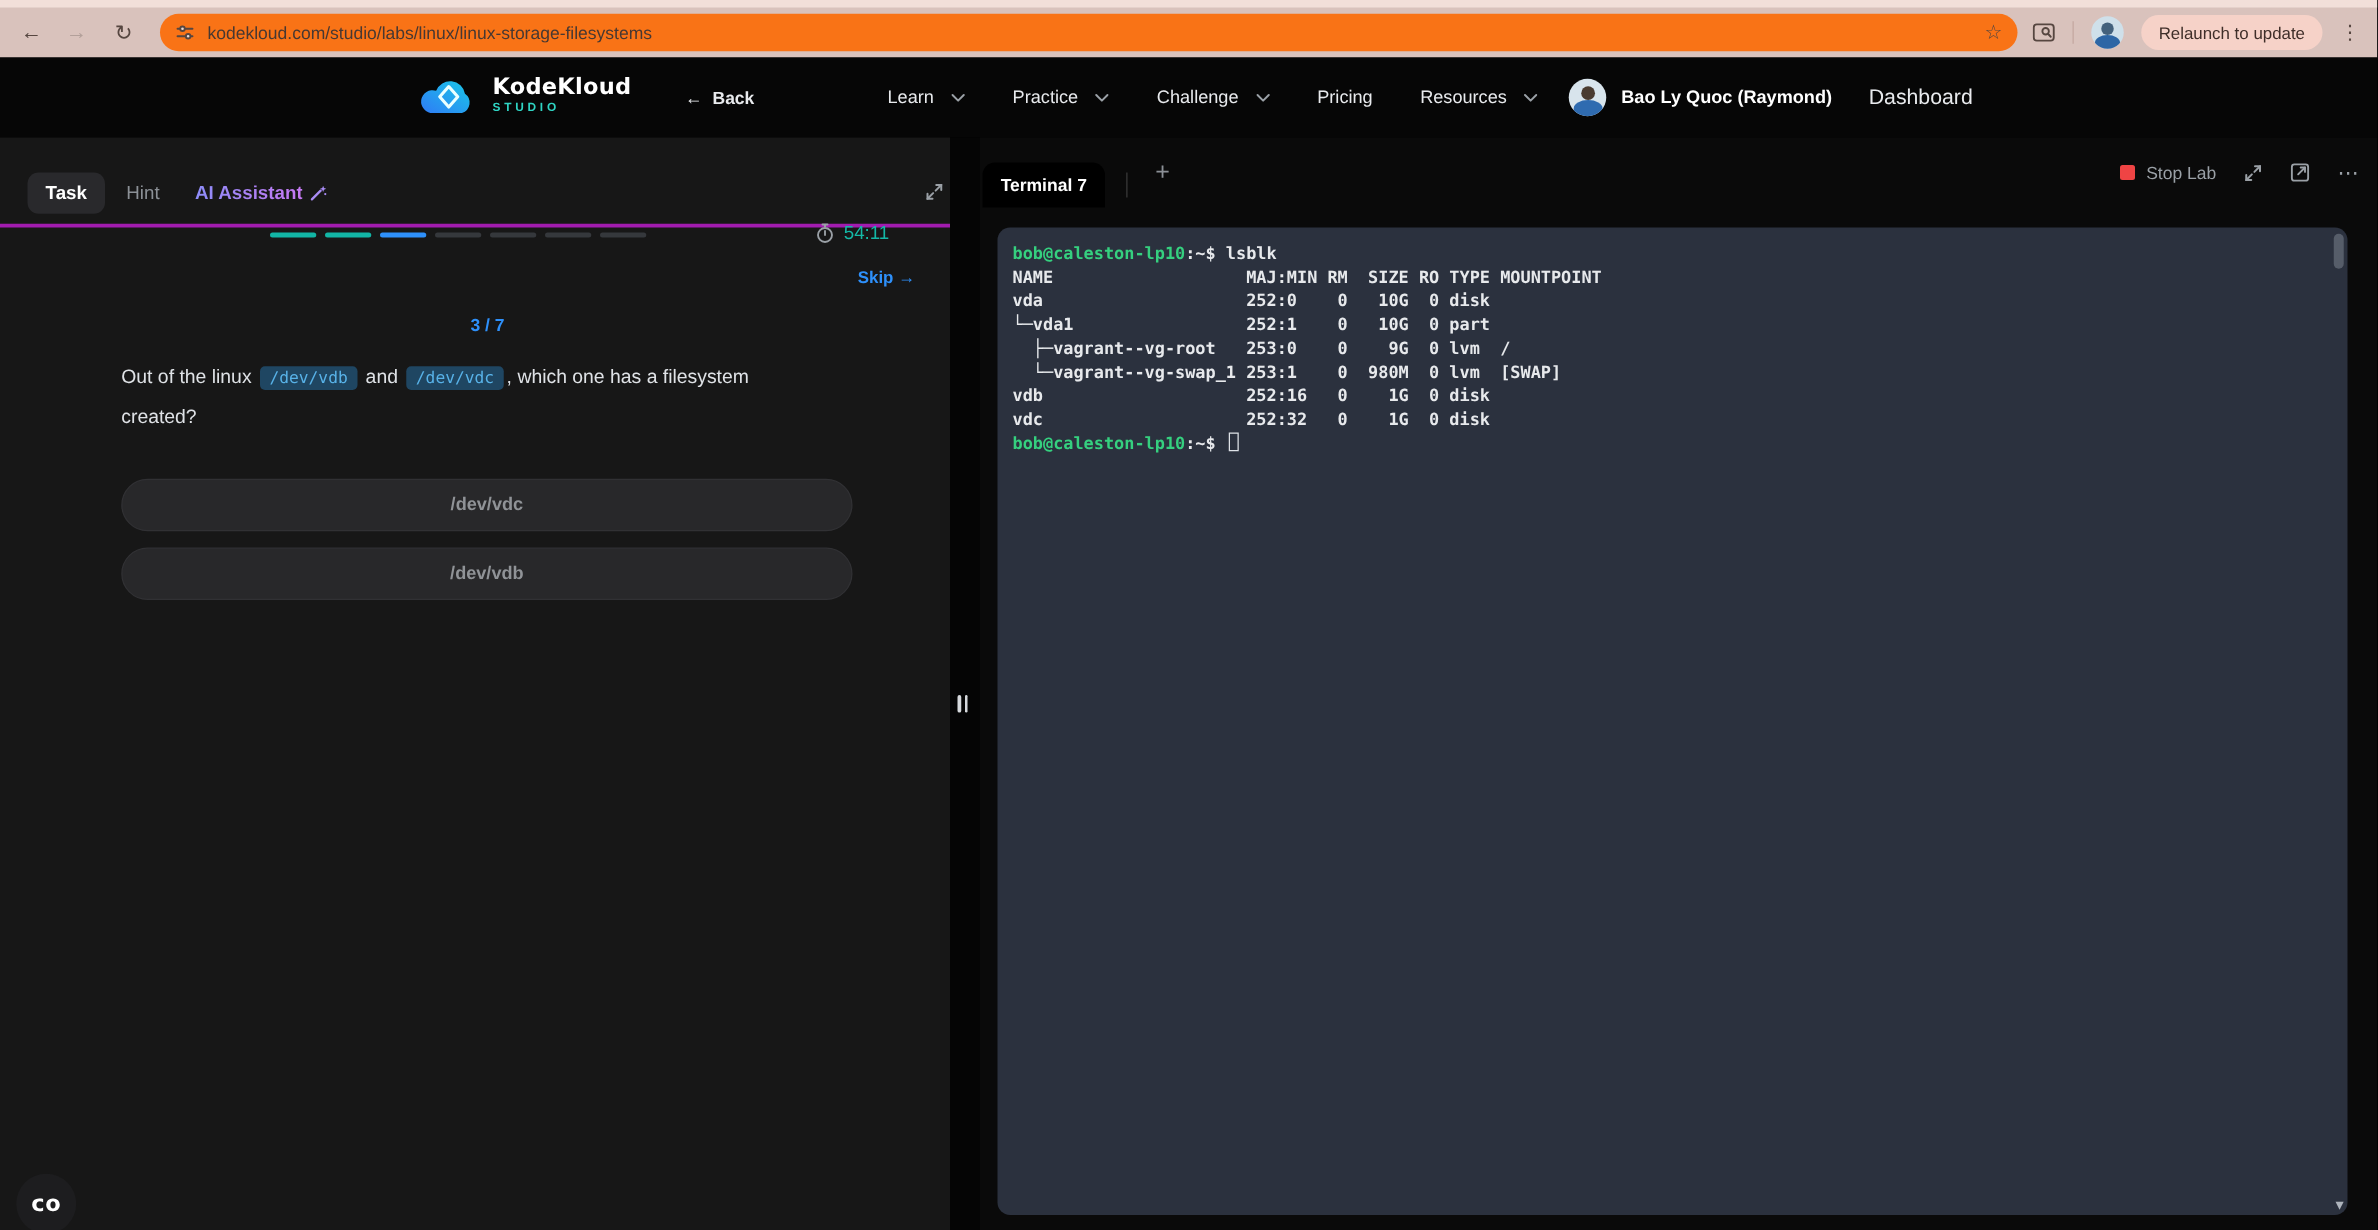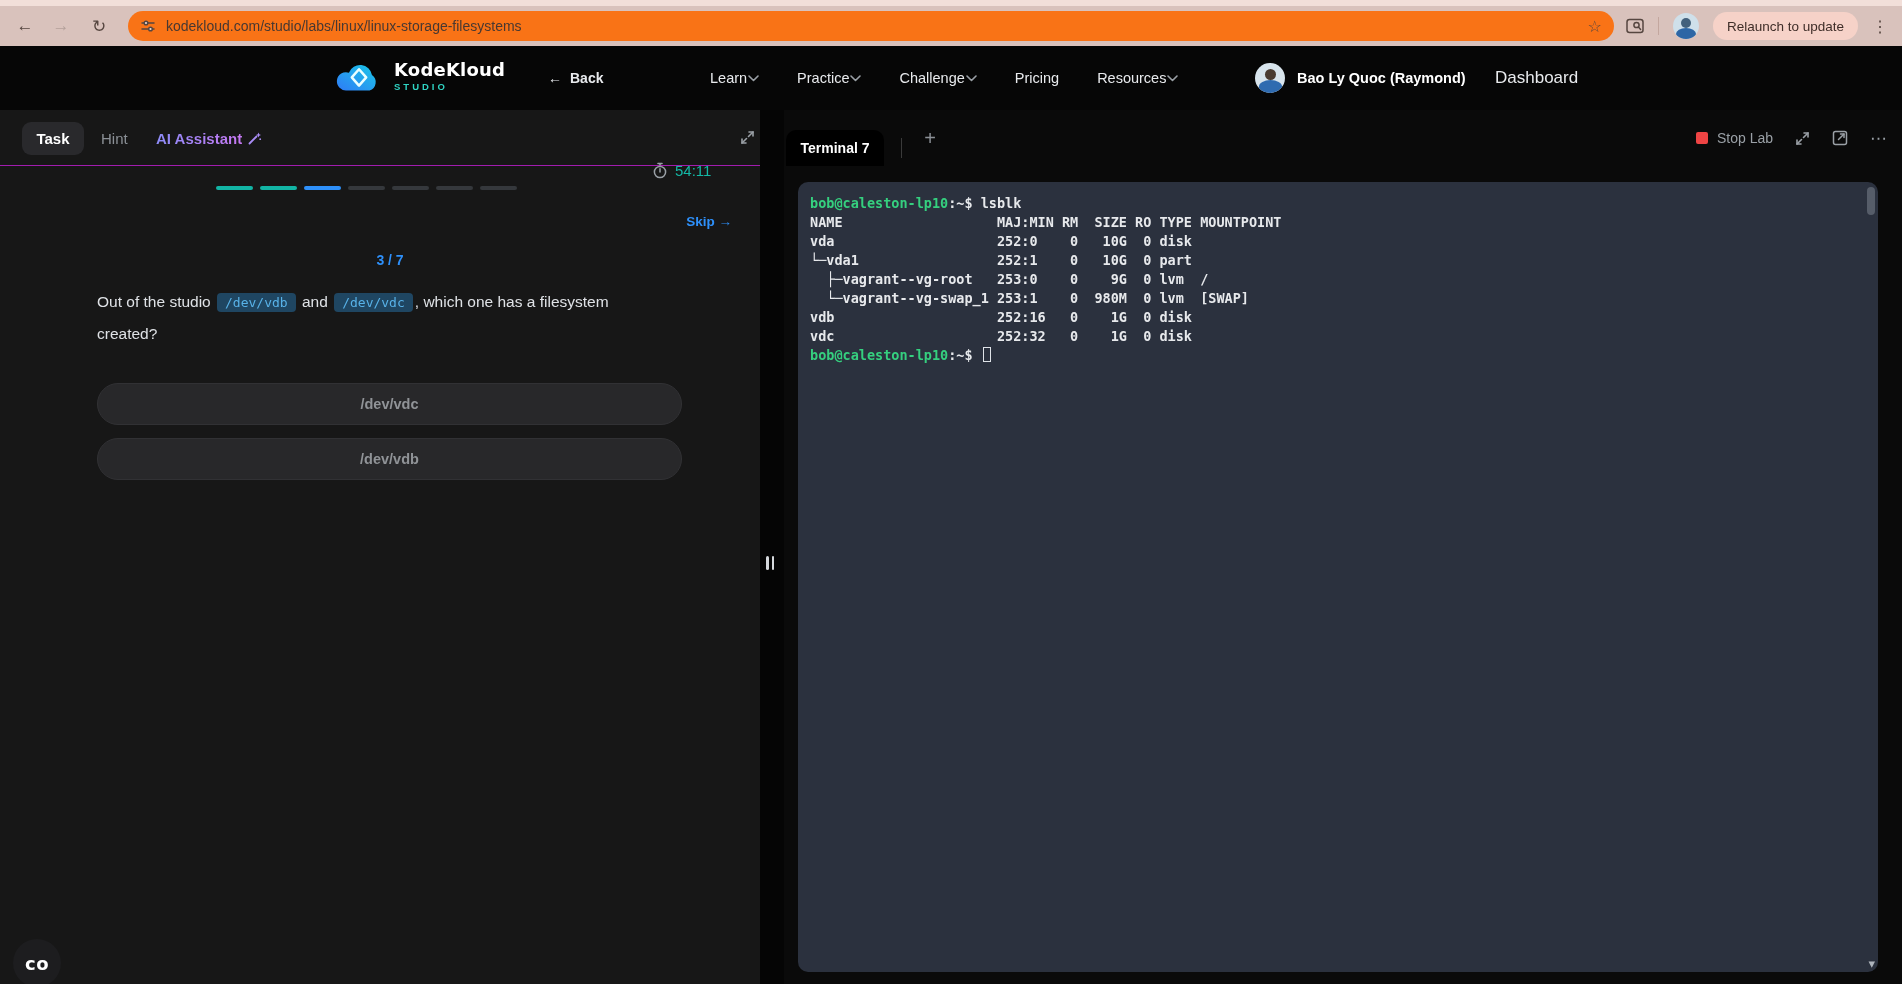--- a/index.html
+++ b/index.html
@@ -31,32 +31,32 @@
 
   
   .header { position:absolute; top:46px; left:0; width:100%; height:64px; background:#060606; }
   .logo-block { position:absolute; left:334px; top:9px; display:flex; align-items:flex-start; gap:10px; }
   .brand-stack { display:flex; flex-direction:column; padding-top:4px; }
   .brand { color:#fff; font-size:18px; font-weight:600; letter-spacing:.2px; font-family:"DejaVu Sans", sans-serif; }
   .brand-sub { color:#2fd4c3; font-size:9.5px; font-weight:700; letter-spacing:3px; margin-top:1px; }
   .back-btn { position:absolute; left:548px; top:0; height:64px; display:flex; align-items:center; gap:8px;
               color:#e8eaed; font-size:14px; font-weight:600; cursor:pointer; }
   .main-nav { position:absolute; left:710px; top:0; height:64px; display:flex; align-items:center; gap:38px; }
-  .nav-item { display:flex; align-items:center; gap:1px; color:#e8eaed; font-size:14.5px; cursor:pointer; }
+  .nav-item { display:flex; align-items:center; gap:14px; color:#e8eaed; font-size:14.5px; cursor:pointer; }
   .hdr-right { position:absolute; left:1255px; top:0; height:64px; display:flex; align-items:center; gap:12px; }
   .avatar-md { width:30px; height:30px; border-radius:50%; background:#d8e4ec; position:relative; overflow:hidden; flex:0 0 auto; }
   .avatar-md::before { content:""; position:absolute; top:6px; left:10px; width:11px; height:11px; border-radius:50%; background:#4a3b30; }
   .avatar-md::after  { content:""; position:absolute; top:17px; left:4px; width:23px; height:13px; border-radius:50% 50% 0 0; background:#2f6bb0; }
   .user-name { color:#fff; font-size:14.5px; font-weight:700; }
   .dashboard { position:absolute; left:1495px; top:0; height:64px; display:flex; align-items:center;
                color:#e8eaed; font-size:17px; cursor:pointer; }
 
   
   .task-panel { position:absolute; left:0; top:110px; width:760px; bottom:0; background:#171717; }
-  .task-tabs { position:relative; height:56px; border-bottom:1px solid #a21caf; }
+  .task-tabs { position:relative; height:56px; border-bottom:3px solid #a21caf;margin-top:16px; }
   .tab-task { position:absolute; left:22px; top:12px; width:62px; height:33px; background:#29292c; border-radius:9px;
               display:flex; align-items:center; justify-content:center; color:#fff; font-size:15px; font-weight:700; cursor:pointer; }
   .tab-hint { position:absolute; left:101px; top:0; height:56px; display:flex; align-items:center;
               color:#8b9096; font-size:15px; cursor:pointer; }
   .tab-ai { position:absolute; left:156px; top:0; height:56px; display:flex; align-items:center; gap:5px; cursor:pointer; }
   .tab-ai .ai-label { font-size:15px; font-weight:600;
         background:linear-gradient(90deg,#8d8cf8,#c678f2); -webkit-background-clip:text; background-clip:text; color:transparent; }
   .timer { position:absolute; left:652px; top:13px; height:56px; display:flex; align-items:flex-end; gap:7px;
            color:#14b8a6; font-size:15px; }
   .expand-task { position:absolute; left:740px; top:20px; cursor:pointer; }
@@ -248,21 +248,21 @@
         <div class="seg todo"></div>
         <div class="seg todo"></div>
       </div>
     <div class="skip">
       <span>Skip</span>
       <span>→</span>
     </div>
     <div class="step">3 / 7</div>
 
     <div class="question">
-      <span>Out of the studio </span><span class="code-chip">/dev/vdb</span><span> and </span><span class="code-chip">/dev/vdc</span><span>, which one has a filesystem created?</span>
+      <span>Out of the linux </span><span class="code-chip">/dev/vdb</span><span> and </span><span class="code-chip">/dev/vdc</span><span>, which one has a filesystem created?</span>
     </div>
 
     <div class="answers">
         <button class="answer">/dev/vdc</button>
         <button class="answer">/dev/vdb</button>
       </div>
 
     <div class="co-badge">co</div>
   </div>
 

